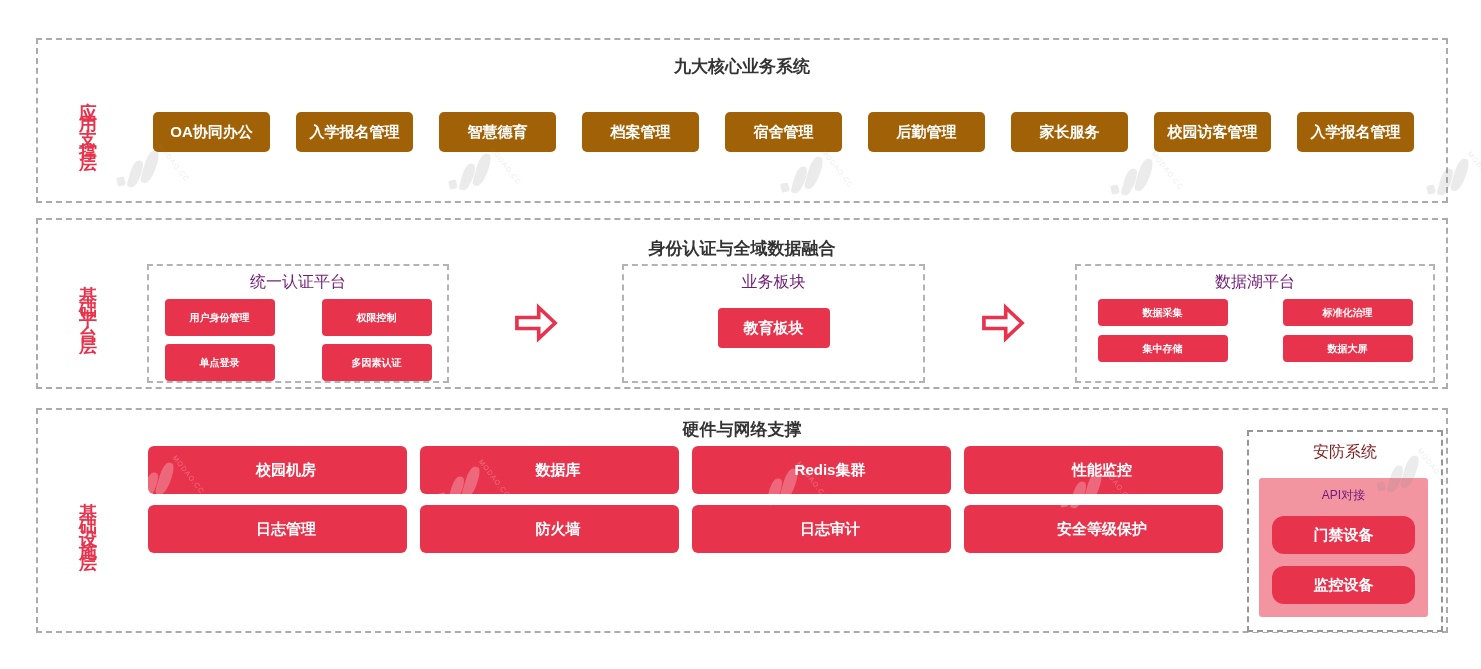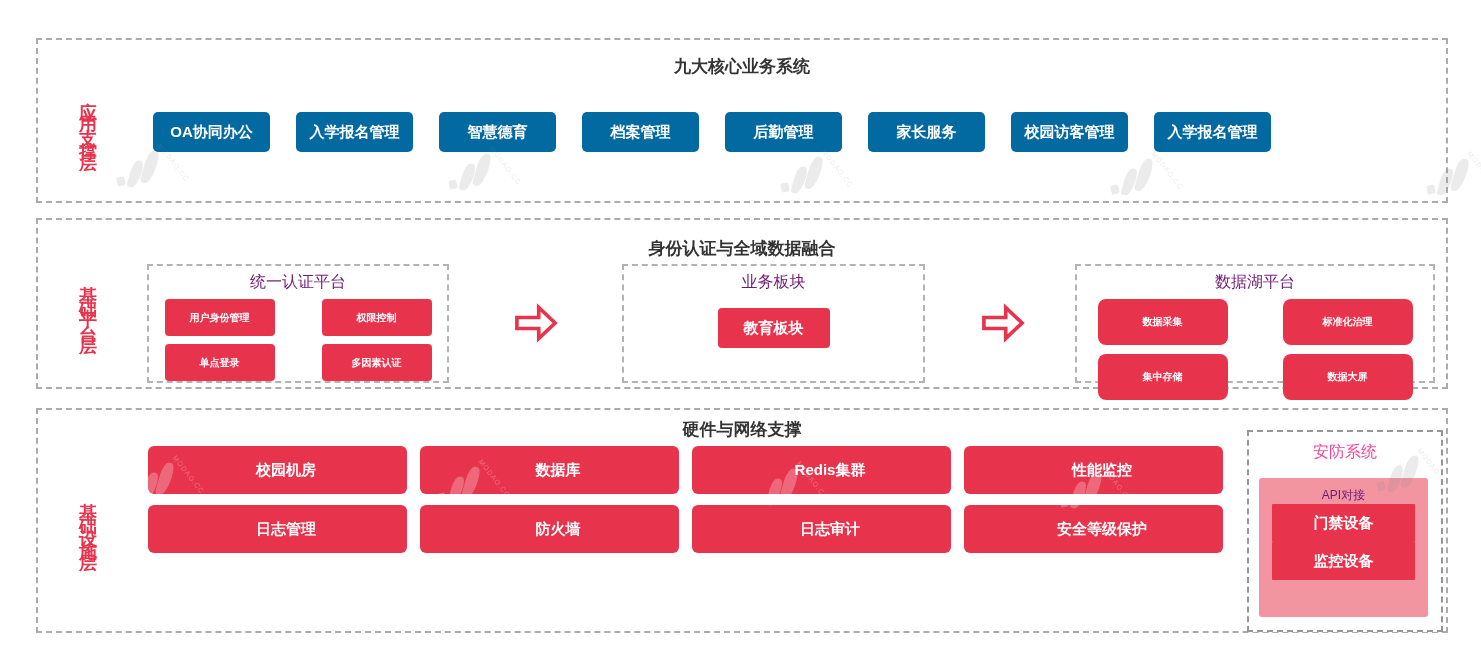--- a/index.html
+++ b/index.html
@@ -19,59 +19,59 @@
              letter-spacing:13px; font-size:18px; font-weight:bold; color:#e8334d; }
 
   .layer-title { position:absolute; left:0; right:0; text-align:center;
                  font-size:17px; font-weight:bold; color:#333; }
   .layer1 .layer-title { top:15px; }
   .layer2 .layer-title { top:17px; }
   .layer3 .layer-title { top:8px; }
 
   
   .sys-row { position:absolute; left:115px; top:72px; display:flex; gap:26px; }
-  .sys-node { width:117px; height:40px; background:#0369a1; border-radius:5px;
+  .sys-node { width:117px; height:40px; background:#a16207; border-radius:5px;
               color:#fff; font-size:15px; font-weight:bold;
               display:flex; align-items:center; justify-content:center; white-space:nowrap; }
 
   
   .group { position:absolute; top:44px; height:119px; border:2px dashed #b3b3b3; background:#fff; }
   .group-auth     { left:109px;  width:302px; }
   .group-business { left:584px;  width:303px; }
   .group-lake     { left:1037px; width:360px; }
   .group-title { margin-top:6px; text-align:center; font-size:16px; color:#701a75; }
 
   .grid2 { display:grid; justify-content:center; }
   .group-auth .grid2 { grid-template-columns:110px 110px; column-gap:47px; row-gap:8px; margin-top:6px; }
   .group-lake .grid2 { grid-template-columns:130px 130px; column-gap:55px; row-gap:9px; margin-top:6px; }
 
   .red-node { background:#e8334d; border-radius:4px; color:#fff; font-size:10px; font-weight:bold;
               display:flex; align-items:center; justify-content:center; white-space:nowrap; }
   .group-auth .red-node { height:37px; }
-  .group-lake .red-node { height:46px;border-radius:8px; }
+  .group-lake .red-node { height:27px; }
   .edu-node { position:absolute; left:50%; top:42px; transform:translateX(-50%);
               width:112px; height:40px; font-size:15px; }
 
   .flow-arrow { position:absolute; top:83px; width:48px; height:40px; }
   .arrow1 { left:474px; } .arrow2 { left:941px; }
 
   
   .infra-grid { position:absolute; left:110px; top:36px; display:grid;
                 grid-template-columns:repeat(4,259px); grid-template-rows:48px 48px 52px;
                 column-gap:13px; row-gap:11px; }
   .infra-node { background:#e8334d; border-radius:6px; color:#fff; font-size:15px; font-weight:bold;
                 display:flex; align-items:center; justify-content:center;padding-left:17px; }
 
   .security-box { position:absolute; left:1209px; top:20px; width:196px; height:202px;
                   border:2px dashed #969696; background:#fff; }
-  .security-title { margin-top:10px; text-align:center; font-size:16px; color:#ec4899; }
+  .security-title { margin-top:10px; text-align:center; font-size:16px; color:#7f1d1d; }
   .api-panel { position:absolute; left:10px; right:13px; top:46px; bottom:13px;
                background:#f295a1; border-radius:3px; display:flex; flex-direction:column; align-items:center; }
   .api-title { margin-top:9px; font-size:12px; color:#701a75; }
-  .device-node { width:143px; height:38px; margin-top:0; background:#e8334d; border-radius:1px;
+  .device-node { width:143px; height:38px; margin-top:12px; background:#e8334d; border-radius:12px;
                  color:#fff; font-size:15px; font-weight:bold;
                  display:flex; align-items:center; justify-content:center; }
 
   
   .wm { position:absolute; width:72px; height:54px; color:#8a8a8a; opacity:.16; pointer-events:none; }
   .wm.light { color:#fff; opacity:.26; }
   .wm .d  { position:absolute; left:2px;  bottom:8px;  width:8px;  height:9px;  background:currentColor;
             border-radius:2px; transform:rotate(-14deg); }
   .wm .s1 { position:absolute; left:15px; bottom:6px;  width:11px; height:28px; background:currentColor;
             border-radius:65% 35% 75% 25% / 55% 45% 80% 20%; transform:rotate(16deg); }
@@ -91,20 +91,21 @@
     <div class="sys-row">
 
         <div class="sys-node">OA协同办公</div>
 
         <div class="sys-node">入学报名管理</div>
 
         <div class="sys-node">智慧德育</div>
 
         <div class="sys-node">档案管理</div>
 
+        <div class="sys-node">宿舍管理</div>
 
         <div class="sys-node">后勤管理</div>
 
         <div class="sys-node">家长服务</div>
 
         <div class="sys-node">校园访客管理</div>
 
         <div class="sys-node">入学报名管理</div>
       </div>
   </section>

